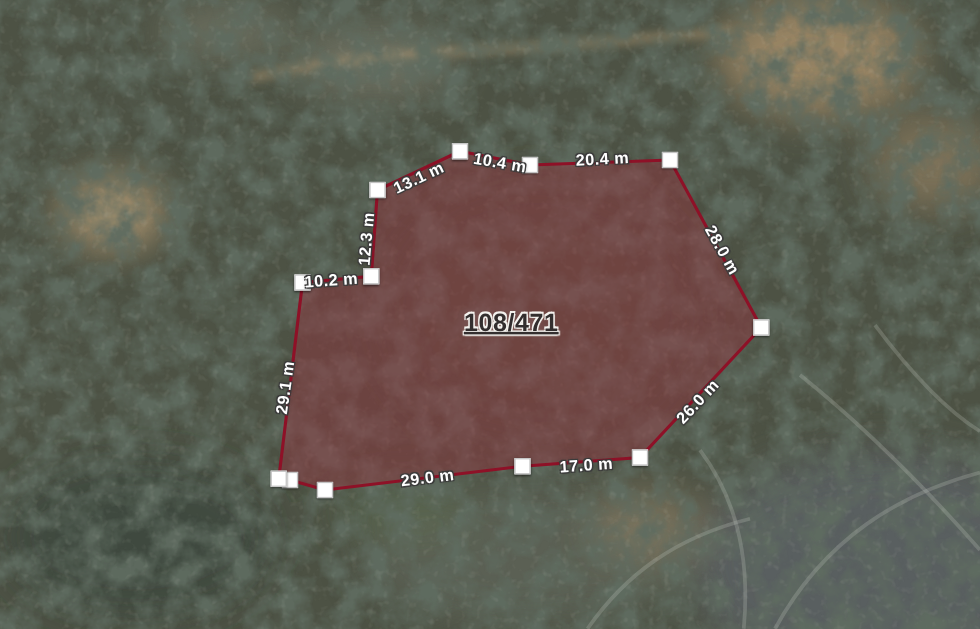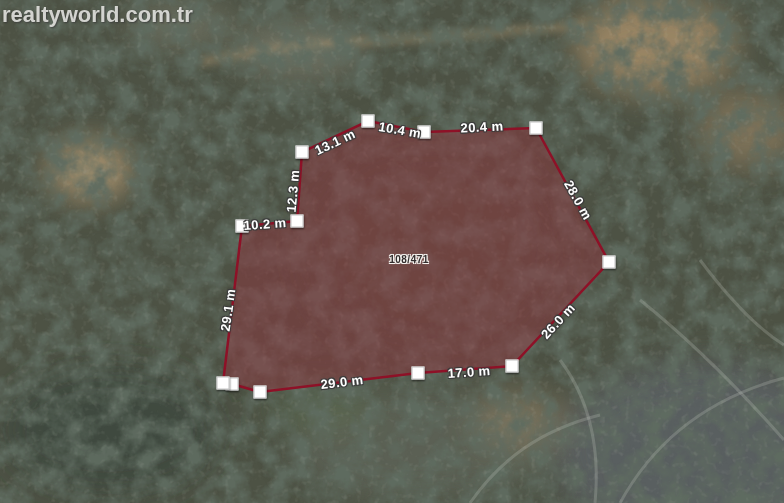--- a/index.html
+++ b/index.html
@@ -18,23 +18,24 @@
     box-shadow:0 1px 2px rgba(0,0,0,.55);
   }
   .edge-label{
     position:absolute;white-space:nowrap;
     font-weight:bold;font-size:13px;letter-spacing:.4px;
     color:#ffffff;
     text-shadow:-1px -1px 0 #3c3c3c,1px -1px 0 #3c3c3c,-1px 1px 0 #3c3c3c,1px 1px 0 #3c3c3c,0 0 3px #2e2e2e;
   }
   .parcel-number{
     position:absolute;transform:translate(-50%,-50%);white-space:nowrap;
-    font-weight:bold;font-size:10px;letter-spacing:.5px;
+    font-weight:bold;font-size:20px;letter-spacing:.5px;
     color:#332e2e;
     text-shadow:-1px -1px 0 #f4f2ee,1px -1px 0 #f4f2ee,-1px 1px 0 #f4f2ee,1px 1px 0 #f4f2ee,0 0 2px #ffffff;
+    text-decoration:underline;
   }
   .watermark{
     position:absolute;top:2px;left:2px;
     font-weight:bold;font-size:22px;letter-spacing:0;
     color:rgba(231,231,228,.88);
     text-shadow:1px 1px 2px rgba(55,55,55,.8);
   }
 </style>
 </head>
 <body>
@@ -114,14 +115,13 @@
       <div class="edge-label" style="left: 482px; top: 127px; color: rgb(255, 255, 255); transform: translate(-50%, -50%) rotate(-3deg);">20.4 m</div>
       <div class="edge-label" style="left: 578px; top: 200px; color: rgb(255, 255, 255); transform: translate(-50%, -50%) rotate(61deg);">28.0 m</div>
       <div class="edge-label" style="left: 558px; top: 321px; color: rgb(255, 255, 255); transform: translate(-50%, -50%) rotate(-47deg);">26.0 m</div>
       <div class="edge-label" style="left: 469px; top: 372px; color: rgb(255, 255, 255); transform: translate(-50%, -50%) rotate(-4deg);">17.0 m</div>
       <div class="edge-label" style="left: 342px; top: 382px; color: rgb(255, 255, 255); transform: translate(-50%, -50%) rotate(-7deg);">29.0 m</div>
       <div class="edge-label" style="left: 228px; top: 310px; color: rgb(255, 255, 255); transform: translate(-50%, -50%) rotate(-82deg);">29.1 m</div>
       <div class="edge-label" style="left: 265px; top: 224px; color: rgb(255, 255, 255); transform: translate(-50%, -50%) rotate(-4deg);">10.2 m</div>
       <div class="edge-label" style="left: 293px; top: 191px; color: rgb(255, 255, 255); transform: translate(-50%, -50%) rotate(-85deg);">12.3 m</div>
     </div>
 
-  <div class="watermark">realtyworld.com.tr</div>
 </div>
 
 </body></html>

